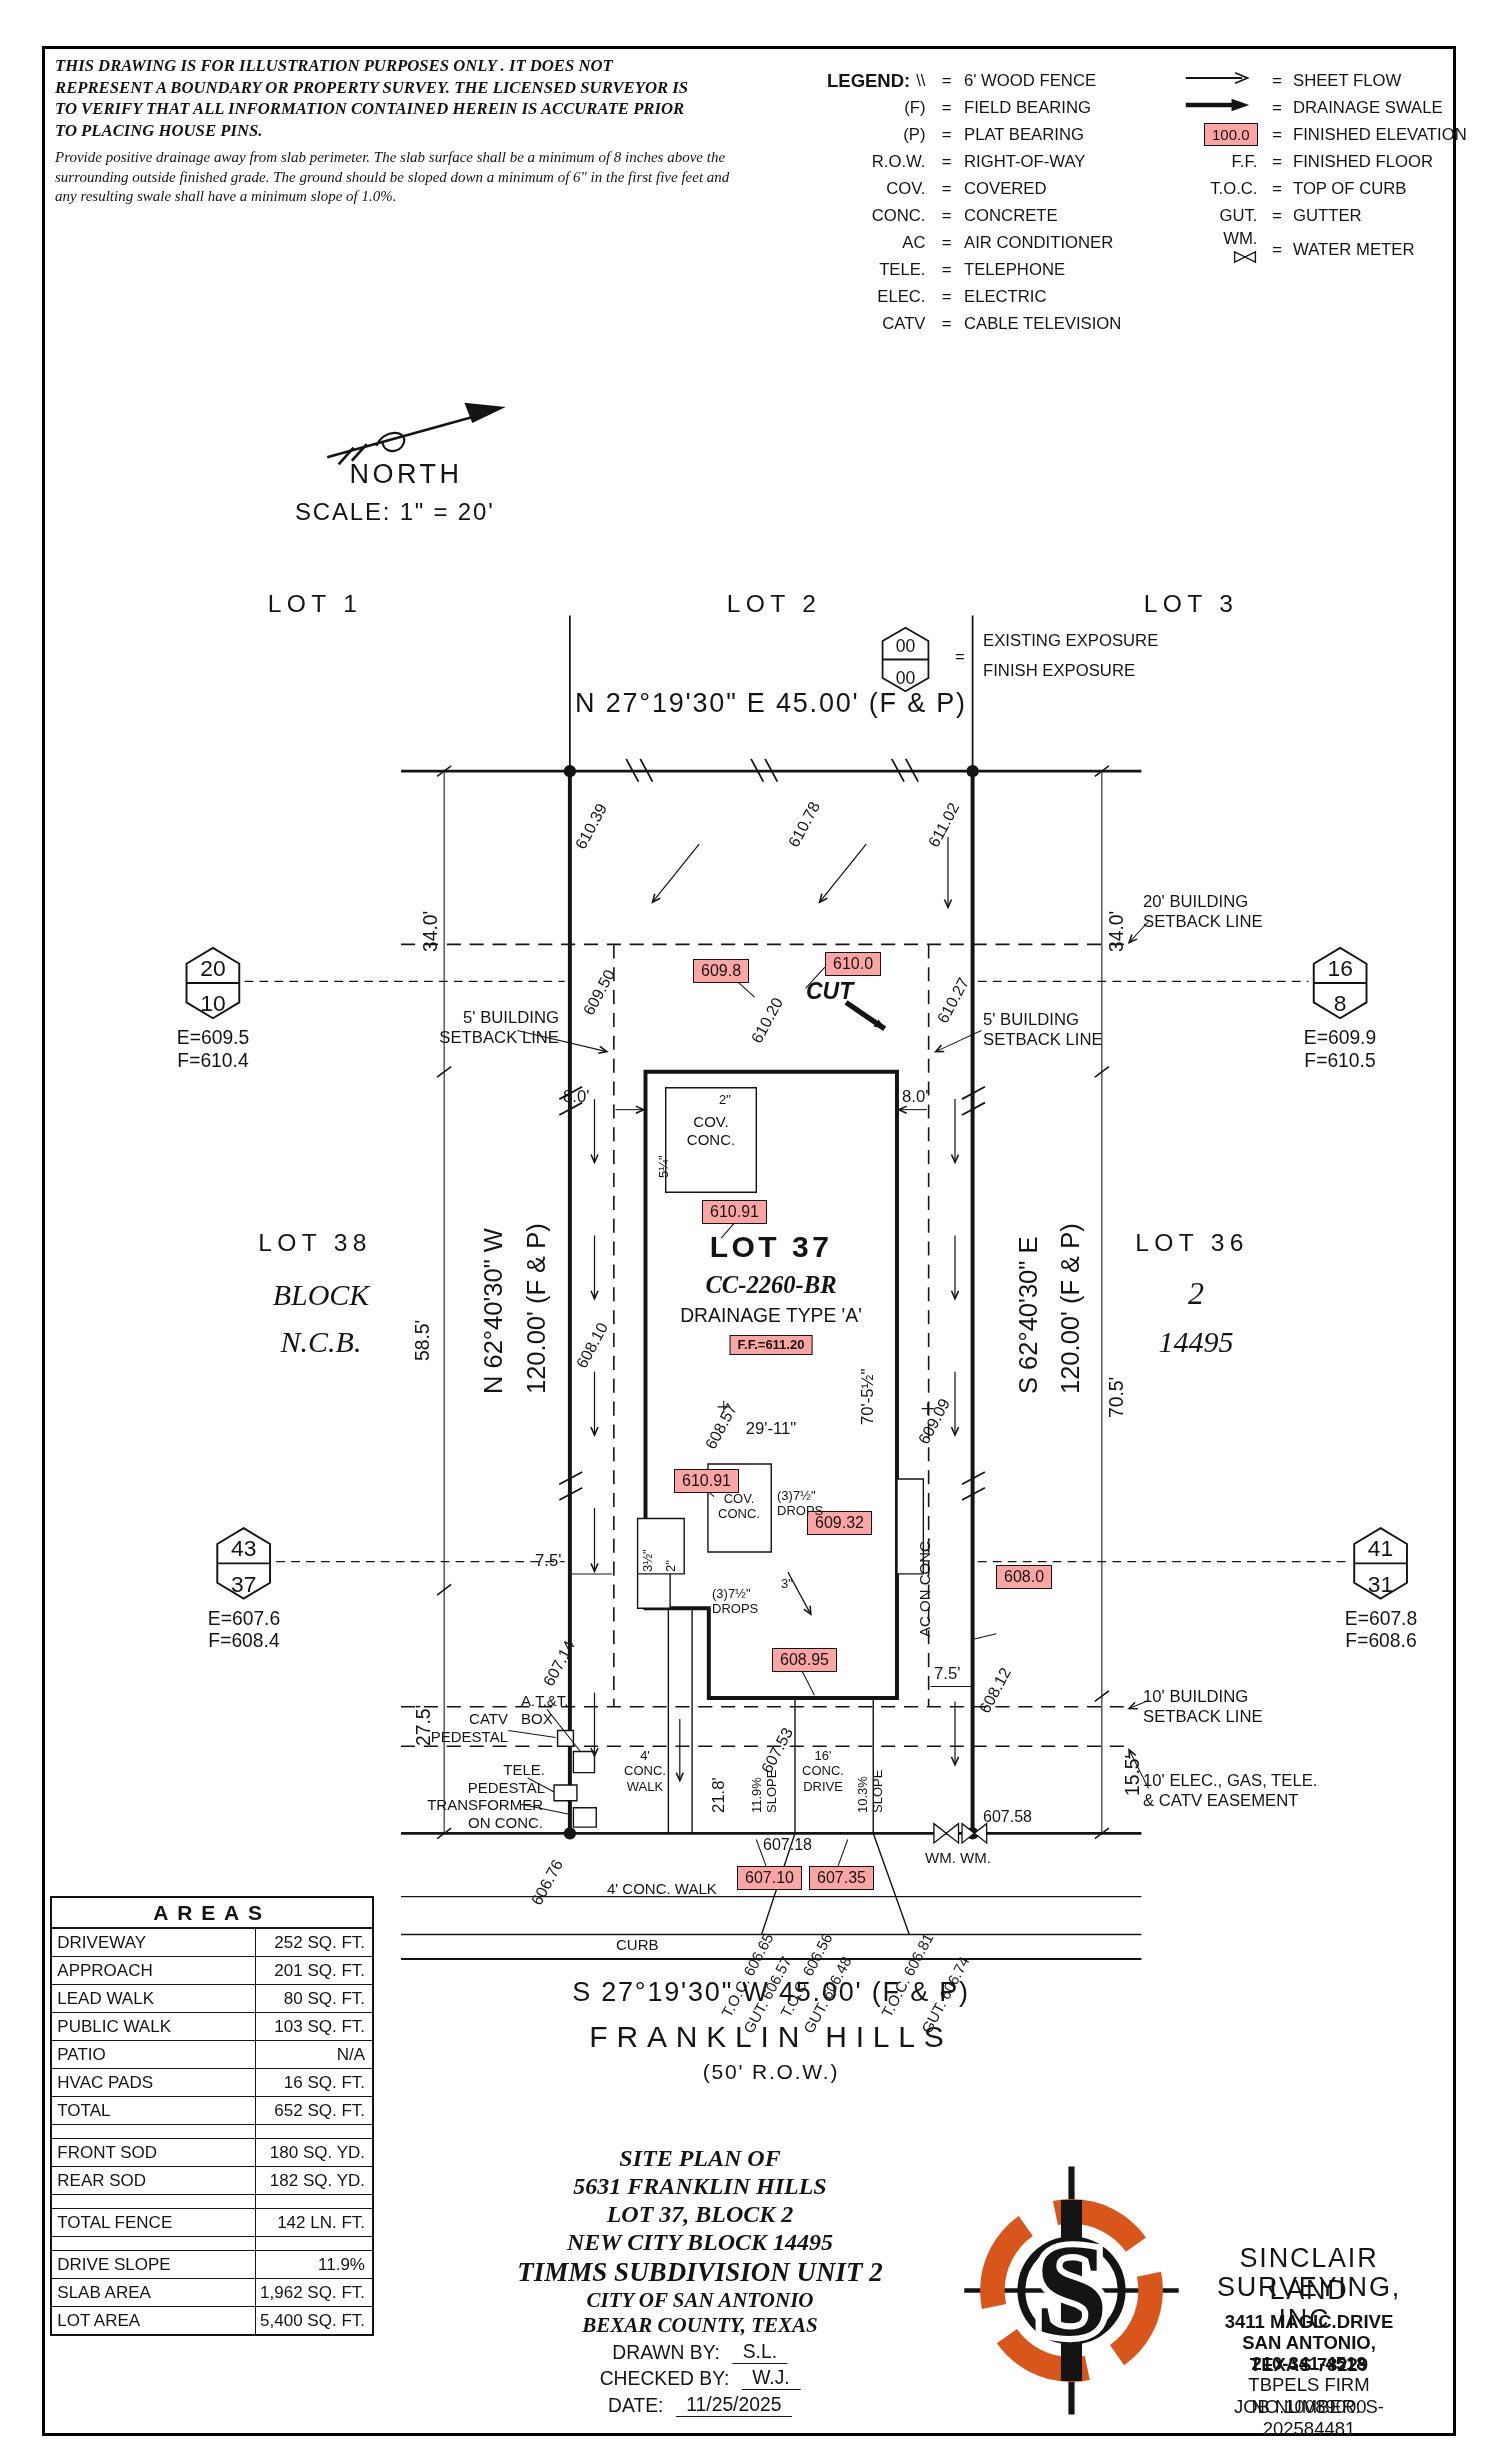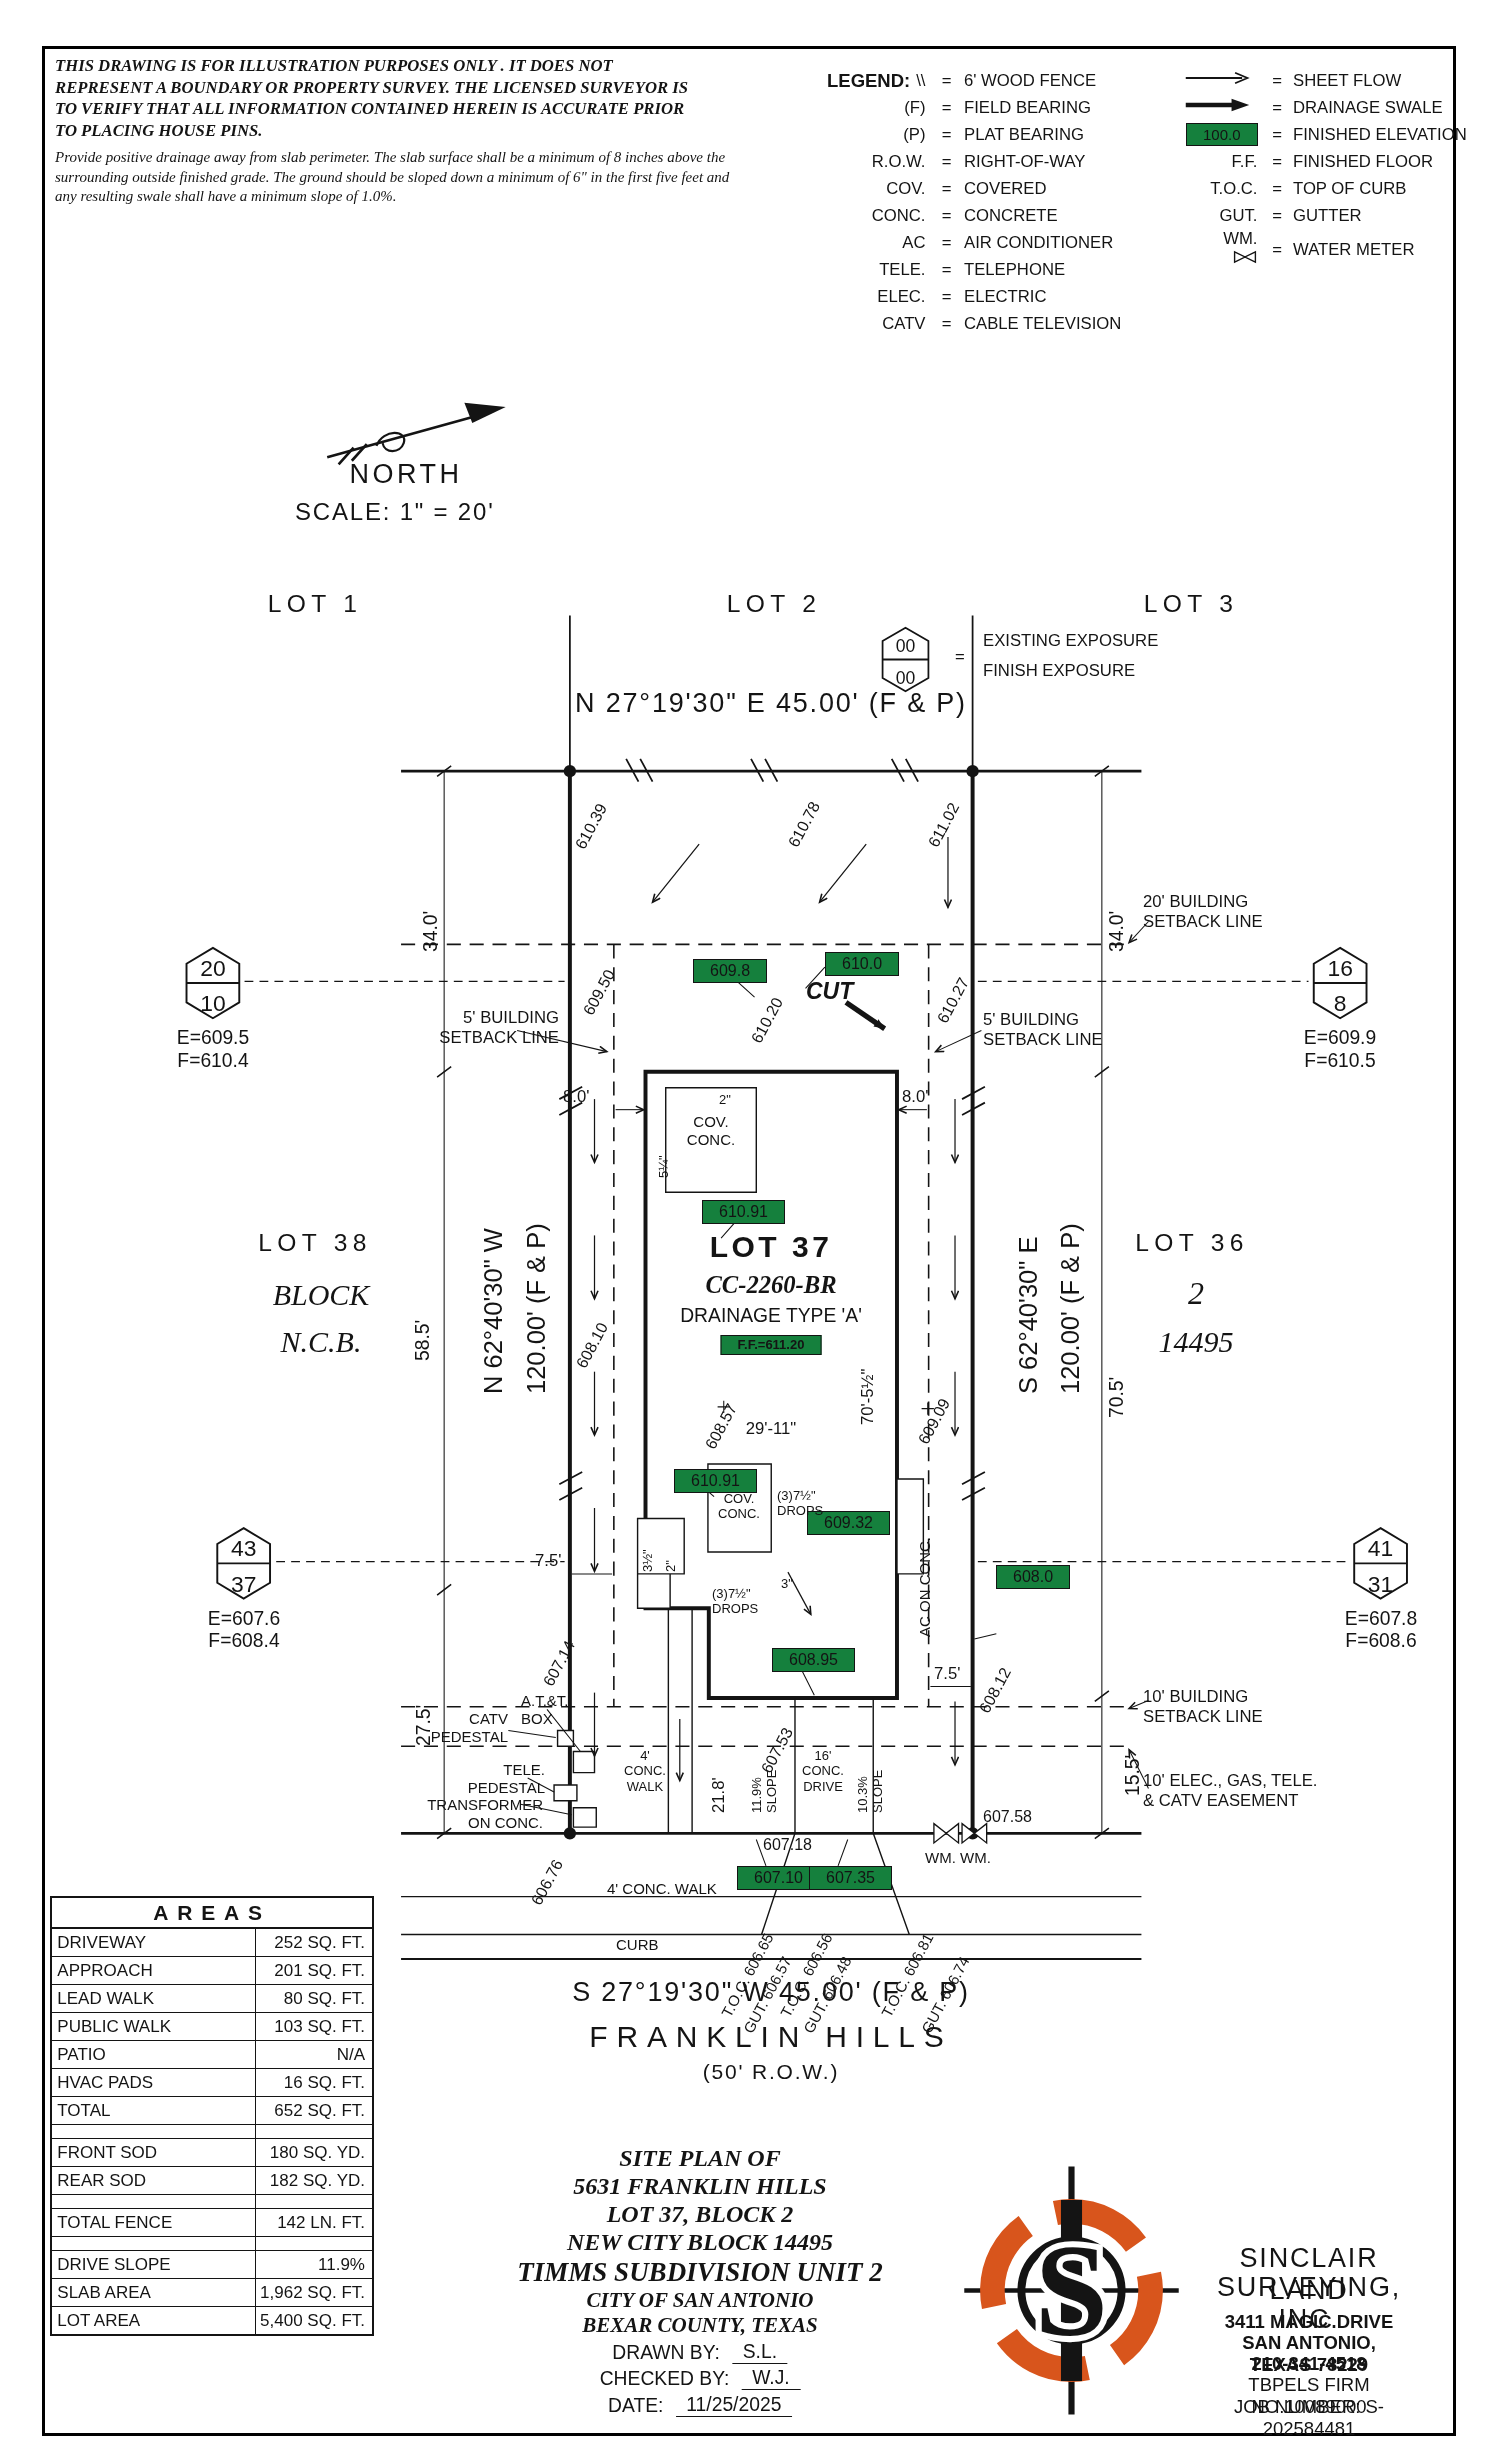--- a/index.html
+++ b/index.html
@@ -10,21 +10,21 @@
   .lbl { position:absolute; color:#141414; white-space:pre-line; line-height:1.18; }
   .t15{font-size:13px}.t17{font-size:15px}.t18{font-size:16px}.t19{font-size:16.7px}
   .t21{font-size:18.5px}.t22{font-size:19.3px}.t24{font-size:21px}.t26{font-size:23px}
   .t27{font-size:24px}.t28{font-size:24.6px}.t29{font-size:25.5px}.t31{font-size:27px}
   .t34{font-size:30px}.t36{font-size:32px}
   .c { transform:translateX(-50%); text-align:center; }
   .boxc { transform:translateX(-50%); }
   .r90 { transform:rotate(-90deg); transform-origin:0 0; white-space:pre; }
   .r90m { transform:rotate(-90deg); transform-origin:0 0; white-space:pre-line; }
   .r62 { transform:rotate(-62deg); transform-origin:0 0; white-space:pre; }
-  .box { border:1.8px solid #141414; padding:0 16px; background:#15803d; font-size:16px; line-height:1.4; display:inline-block; }
+  .box { border:1.8px solid #141414; padding:0 7px; background:#fca5a5; font-size:16px; line-height:1.4; display:inline-block; }
   .ser { font-family:"Liberation Serif", serif; font-style:italic; }
   .bold { font-weight:bold; }
   .ital { font-style:italic; }
   .ra { text-align:right; }
   .ls2{letter-spacing:1.8px}.ls4{letter-spacing:3.5px}.ls6{letter-spacing:5.3px}.ls10{letter-spacing:8.8px}
   
   .lg-col { position:absolute; }
   .lg-row { display:grid; grid-template-columns:111px 35px auto; height:27px; align-items:center; font-size:16.7px; }
   .lg-sym { text-align:right; padding-right:3.5px; }
   .lg-eq { text-align:center; }

